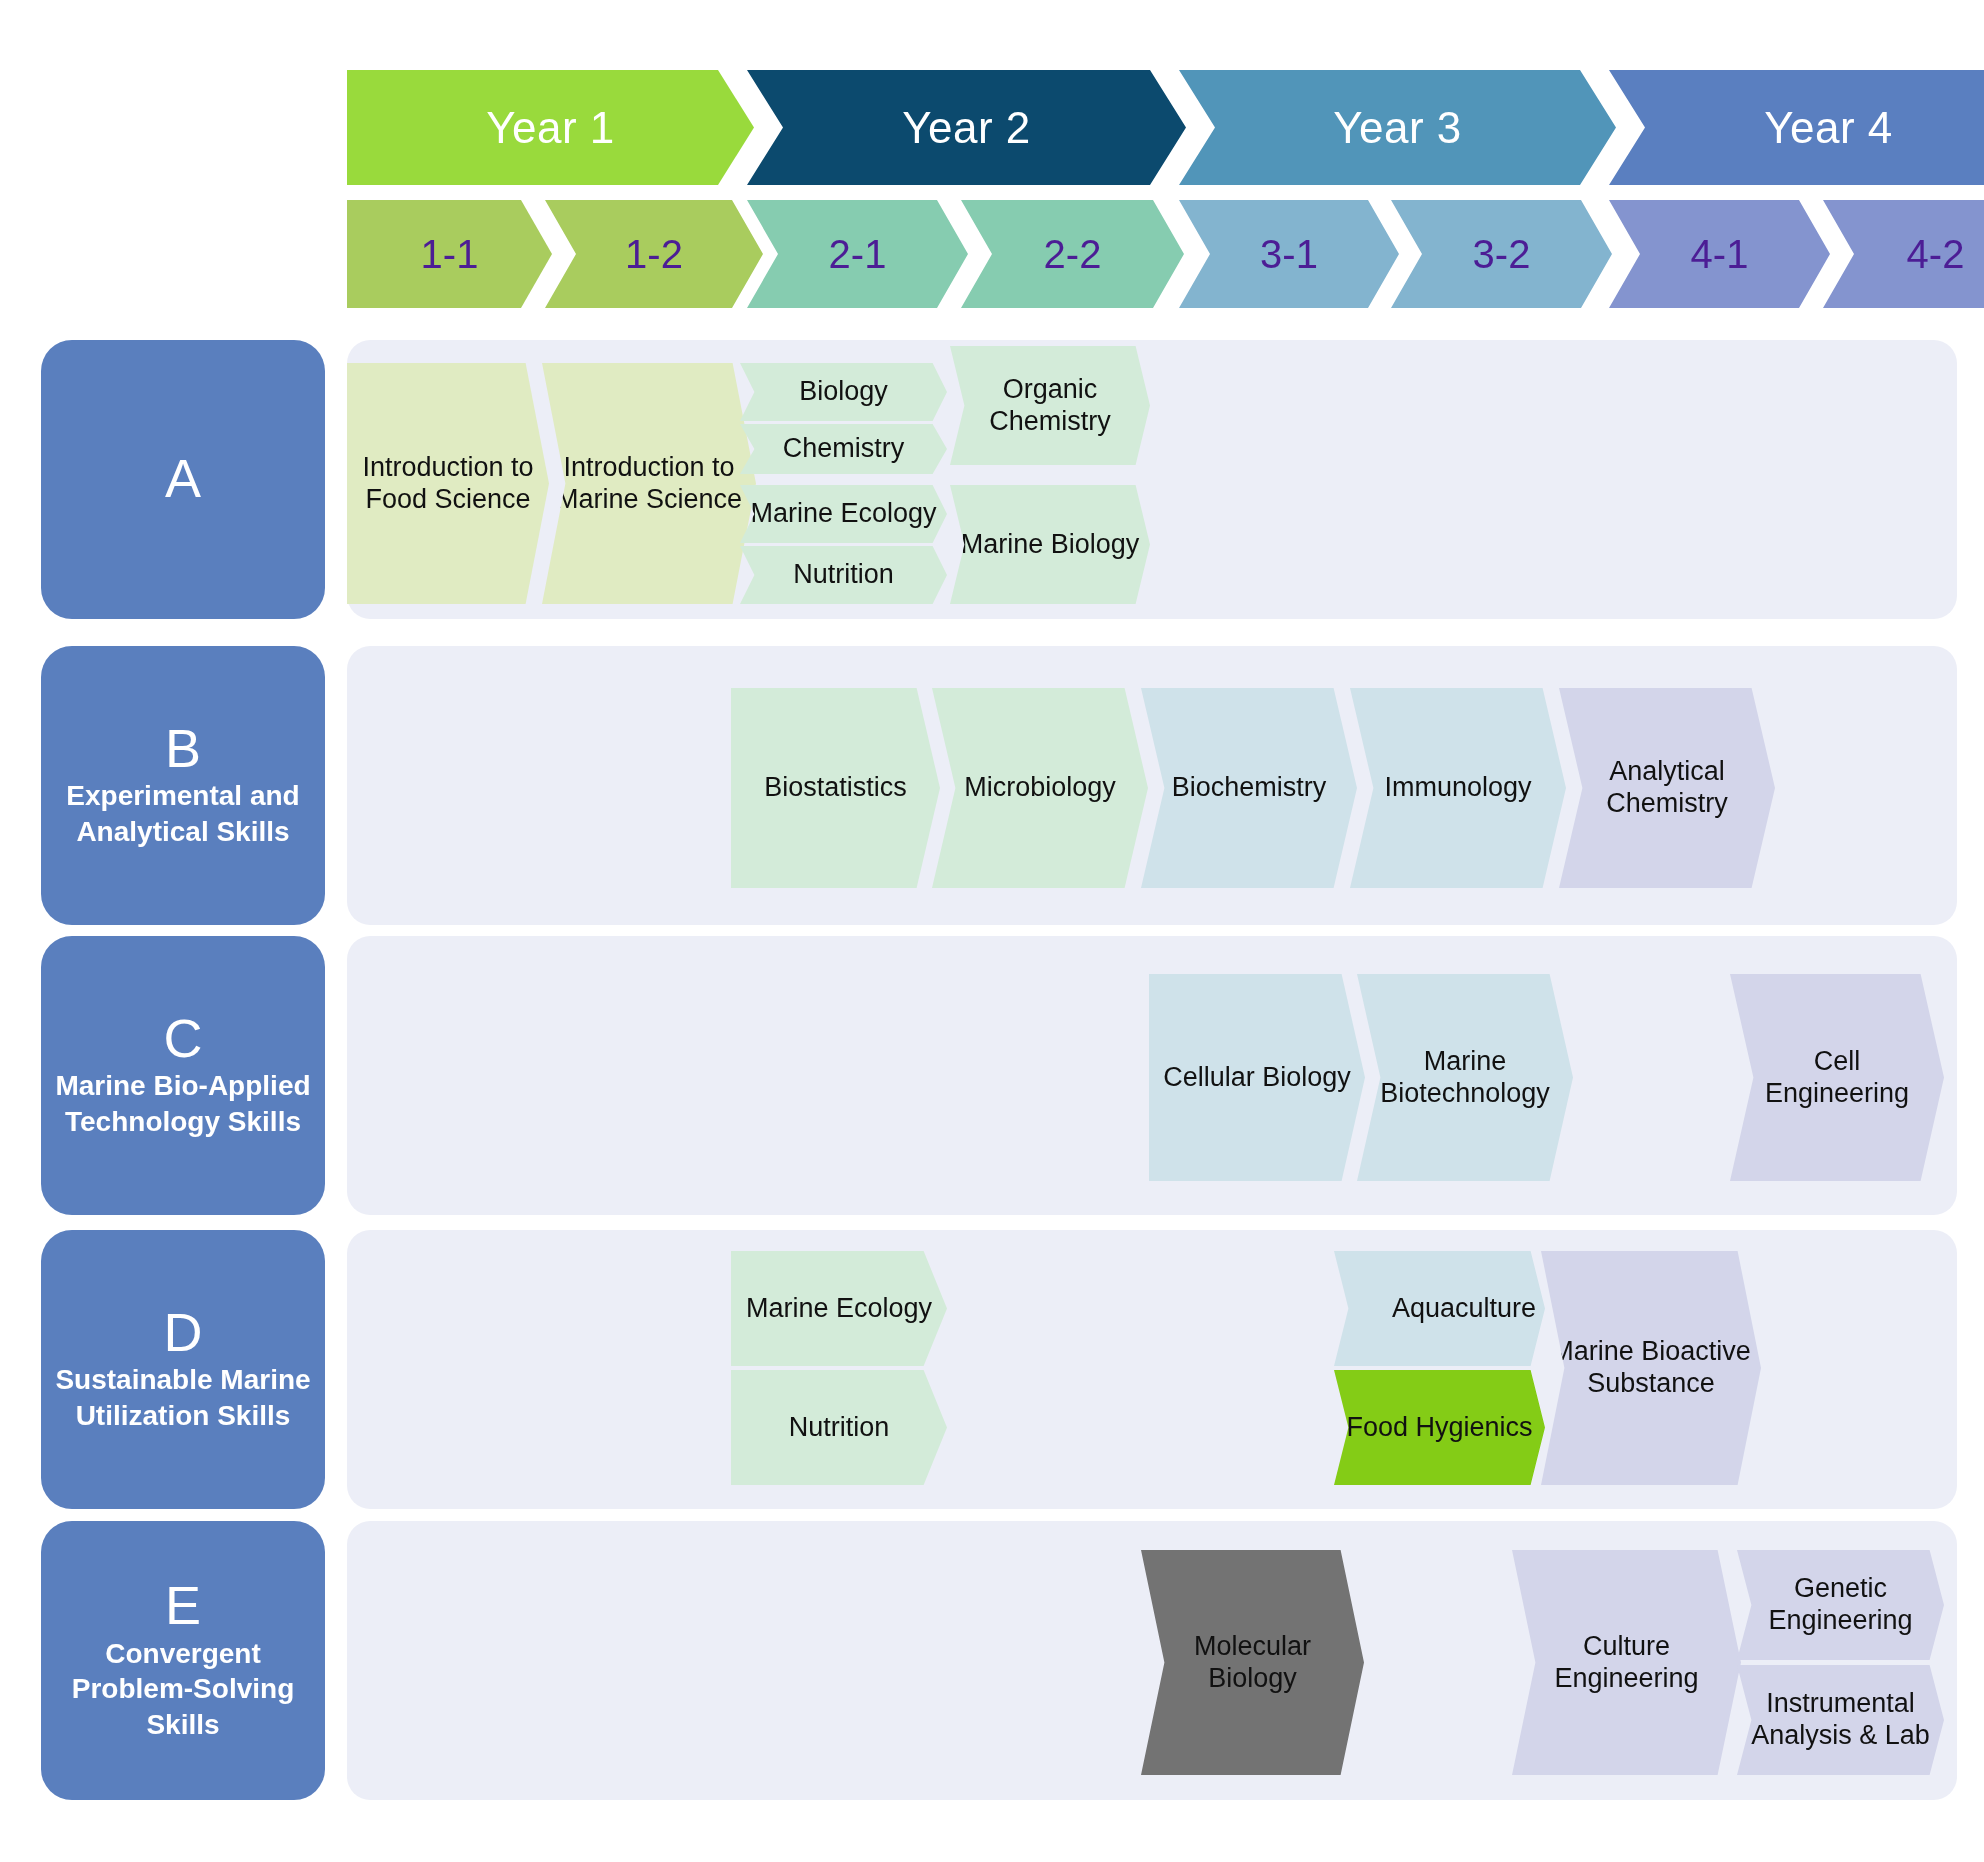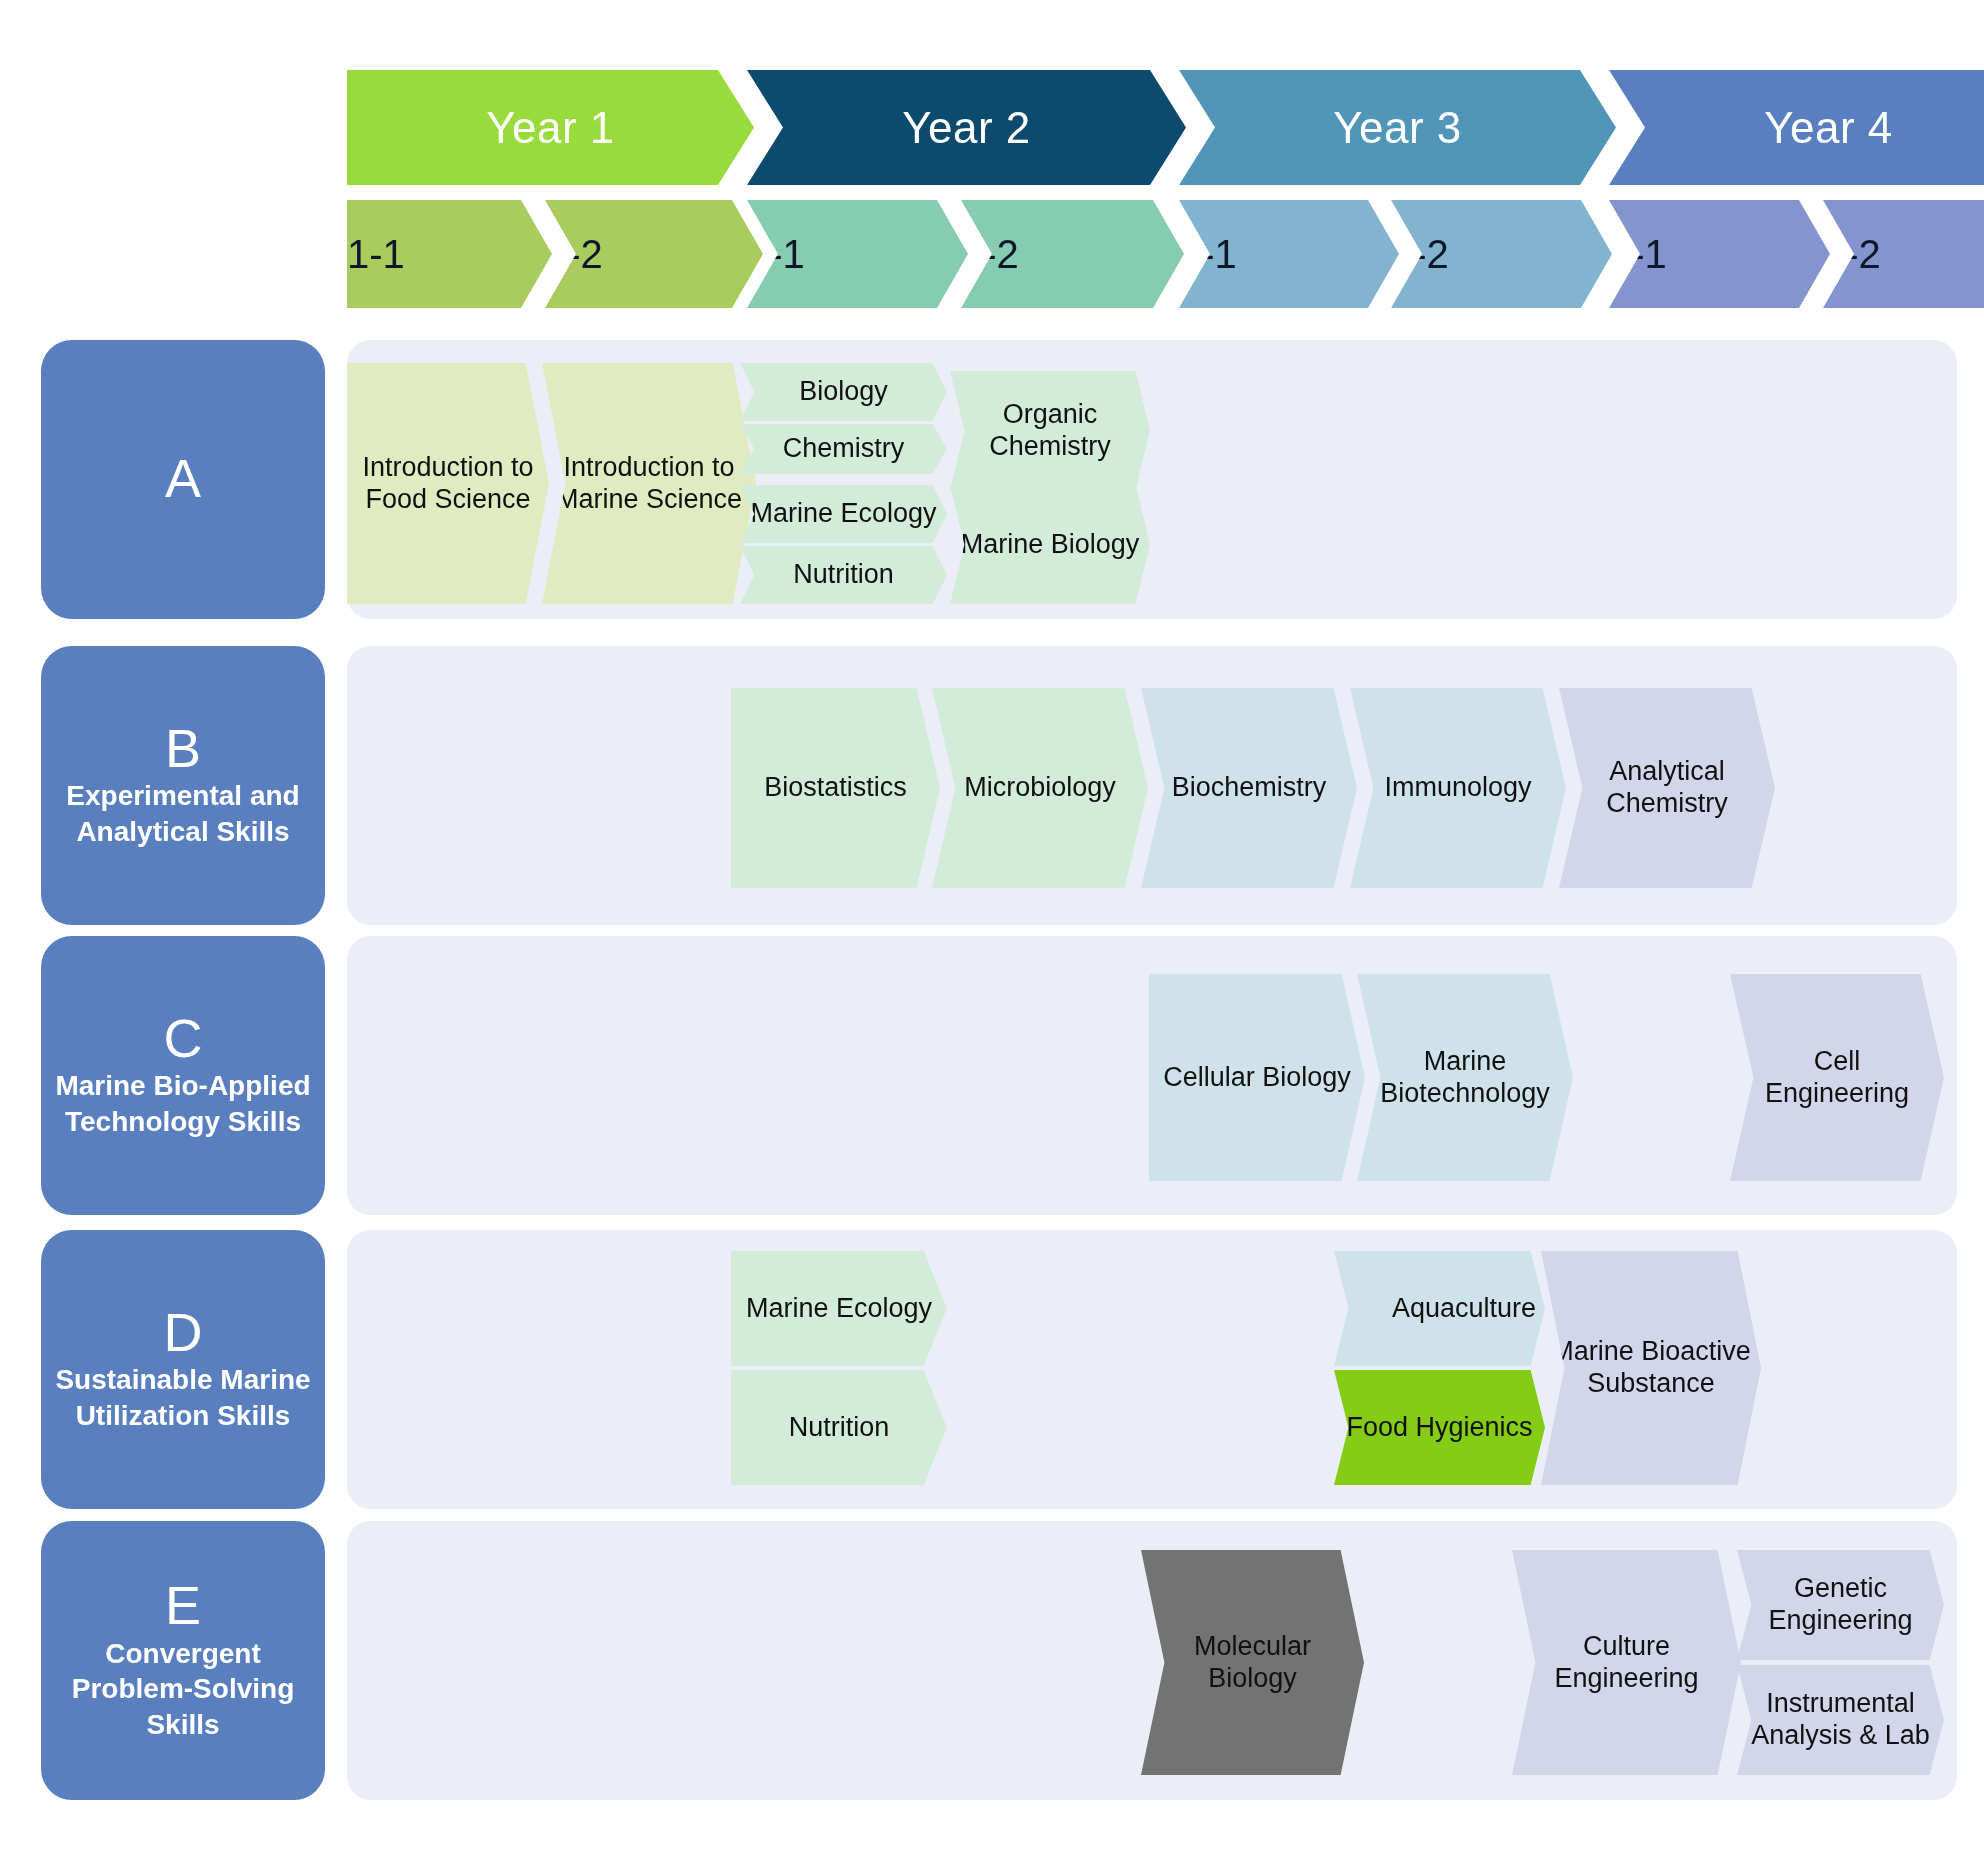--- a/index.html
+++ b/index.html
@@ -44,21 +44,22 @@
   }
 
   
   .sem-row { position: absolute; left: 347px; top: 200px; height: 108px; width: 1611px; }
   .sem-chip {
     position: absolute;
     top: 0;
     height: 108px;
     display: flex;
     align-items: center;
-    color: #0f172a;
+    justify-content: center;
+    color: #4c1d95;
     font-size: 40px;
     font-weight: 400;
   }
   .sem-chip.first {
     clip-path: polygon(0 0, calc(100% - 31px) 0, 100% 50%, calc(100% - 31px) 100%, 0 100%);
   }
   .sem-chip.mid {
     clip-path: polygon(0 0, calc(100% - 31px) 0, 100% 50%, calc(100% - 31px) 100%, 0 100%, 31px 50%);
   }
 
@@ -188,21 +189,21 @@
   <div class="course ch-both-s" style="left:740px; top:424px; width:207px; height:50px; background:#d3ebd9;">
     <span>Chemistry</span>
   </div>
   <div class="course ch-both-s" style="left:740px; top:485px; width:207px; height:58px; background:#d3ebd9;">
     <span>Marine Ecology</span>
   </div>
   <div class="course ch-both-s" style="left:740px; top:546px; width:207px; height:58px; background:#d3ebd9;">
     <span>Nutrition</span>
   </div>
 
-  <div class="course ch-both-s" style="left:950px; top:371px; width:200px; height:119px; background:#d3ebd9;">
+  <div class="course ch-both-s" style="left:950px; top:346px; width:200px; height:119px; background:#d3ebd9;">
     <span>Organic Chemistry</span>
   </div>
   <div class="course ch-both-s" style="left:950px; top:485px; width:200px; height:119px; background:#d3ebd9;">
     <span>Marine Biology</span>
   </div>
 
   <div class="cat-box" style="top:646px; height:279px;">
     <div class="cat-letter">B</div>
     <div class="cat-title">Experimental and Analytical Skills</div>
   </div>

